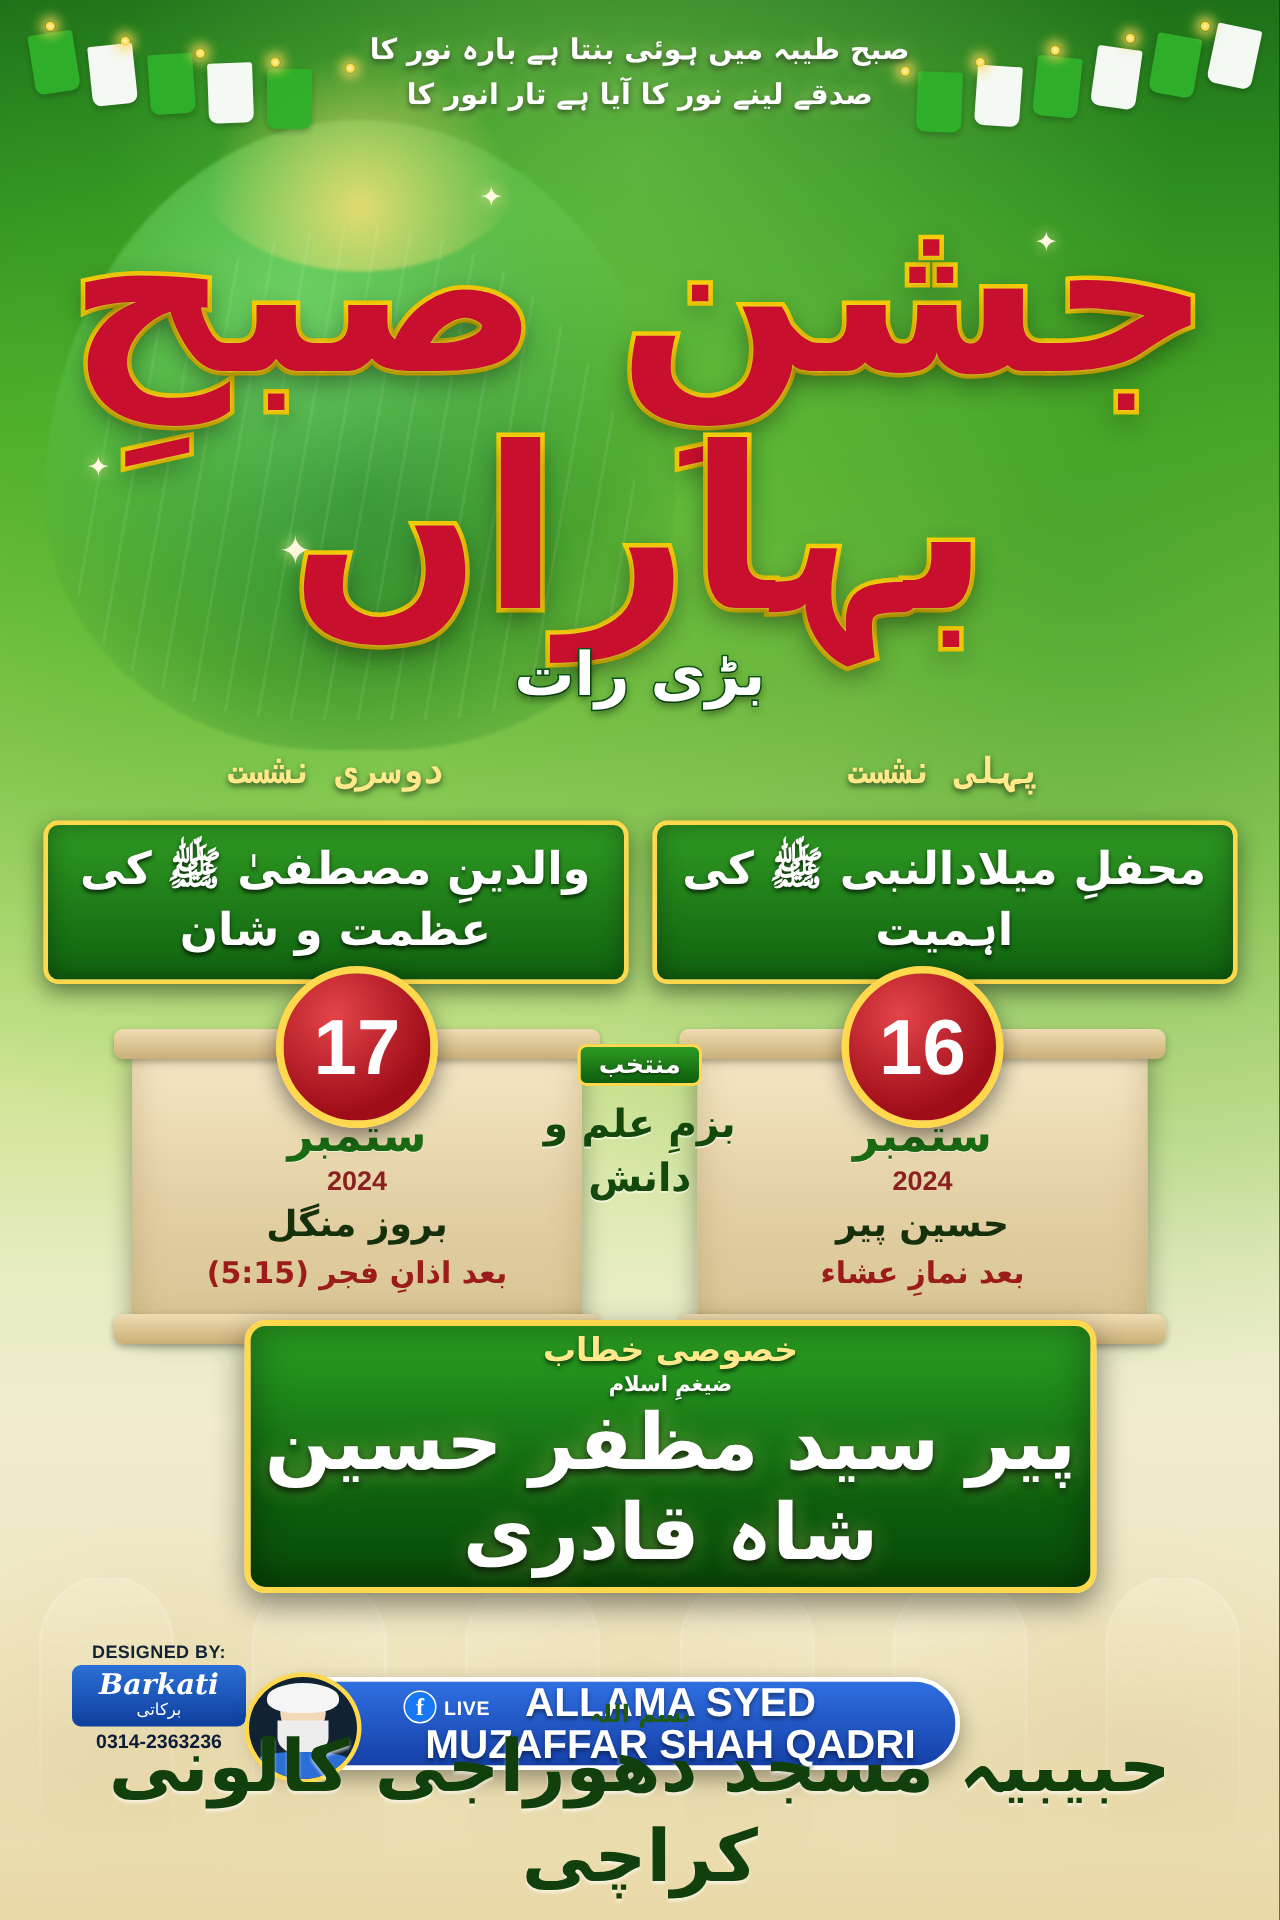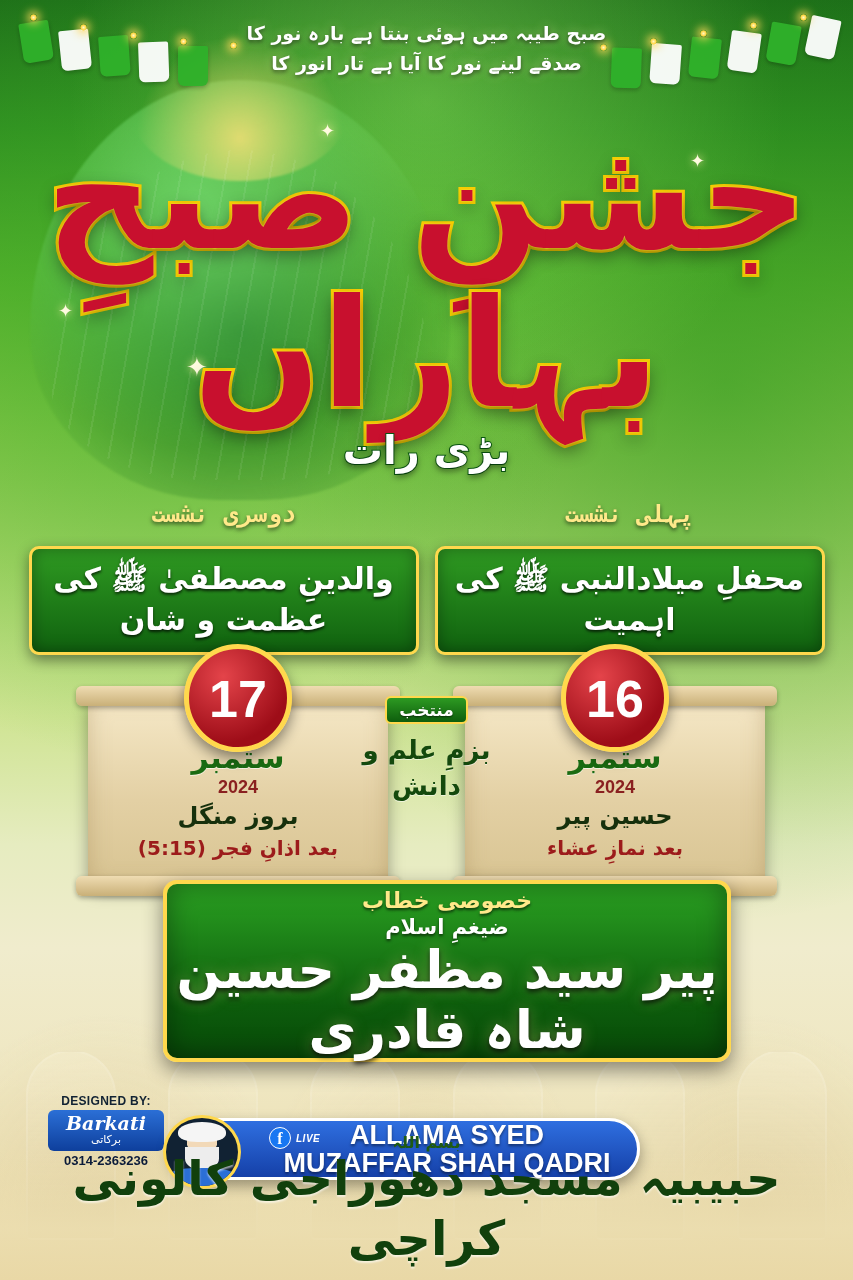--- a/index.html
+++ b/index.html
@@ -198,21 +198,21 @@
     background:linear-gradient(180deg,#2ba222,#0c5c0c 70%,#084a08);
     border:4px solid #ffd84d; border-radius:14px;
     box-shadow:0 8px 20px rgba(0,0,0,.45), inset 0 0 28px rgba(0,0,0,.4);
     direction:rtl; text-align:center; padding-top:4px;margin-left:20px;
   }
   .speaker-kicker{
     font-family:"DejaVu Sans", sans-serif; font-size:22px; font-weight:700;
     color:#ffe98a; text-shadow:0 2px 3px rgba(0,0,0,.6);
   }
   .speaker-sub{
-    font-family:"DejaVu Sans", sans-serif; font-size:21px; font-weight:700;
+    font-family:"DejaVu Sans", sans-serif; font-size:14px; font-weight:700;
     color:#ffffff; margin-top:2px; text-shadow:0 2px 3px rgba(0,0,0,.6);
   }
   .speaker-name{
     font-family:"DejaVu Sans", sans-serif; font-size:52px; font-weight:700;
     color:#ffffff; line-height:1.15; margin-top:2px;
     text-shadow:0 3px 5px rgba(0,0,0,.7), 0 0 16px rgba(255,236,140,.35);
   }
 
   
   .designed{
@@ -259,22 +259,22 @@
     background:#2b6fd6; border-radius:40% 40% 0 0; }
   .fb-badge{
     position:absolute; left:96px; top:6px; display:flex; align-items:center; gap:5px;
   }
   .fb-circle{
     width:22px; height:22px; border-radius:50%; background:#1877f2;
     color:#fff; font-family:"Liberation Serif", serif; font-weight:700;
     font-size:16px; text-align:center; line-height:21px; border:1px solid #fff;
   }
   .live-word{
-    font-family:"Liberation Sans", sans-serif; font-size:10px; font-weight:700;
-    color:#fff; letter-spacing:.5px;font-style:italic;
+    font-family:"Liberation Sans", sans-serif; font-size:13px; font-weight:700;
+    color:#fff; letter-spacing:.5px;
   }
   .live-text{
     flex:1; text-align:center; padding-left:12px;
     font-family:"Liberation Sans", sans-serif; font-weight:700;
     font-size:27px; line-height:1.05; color:#ffffff;
     text-shadow:0 2px 3px rgba(0,0,0,.45);
   }
 
   
   .venue{

